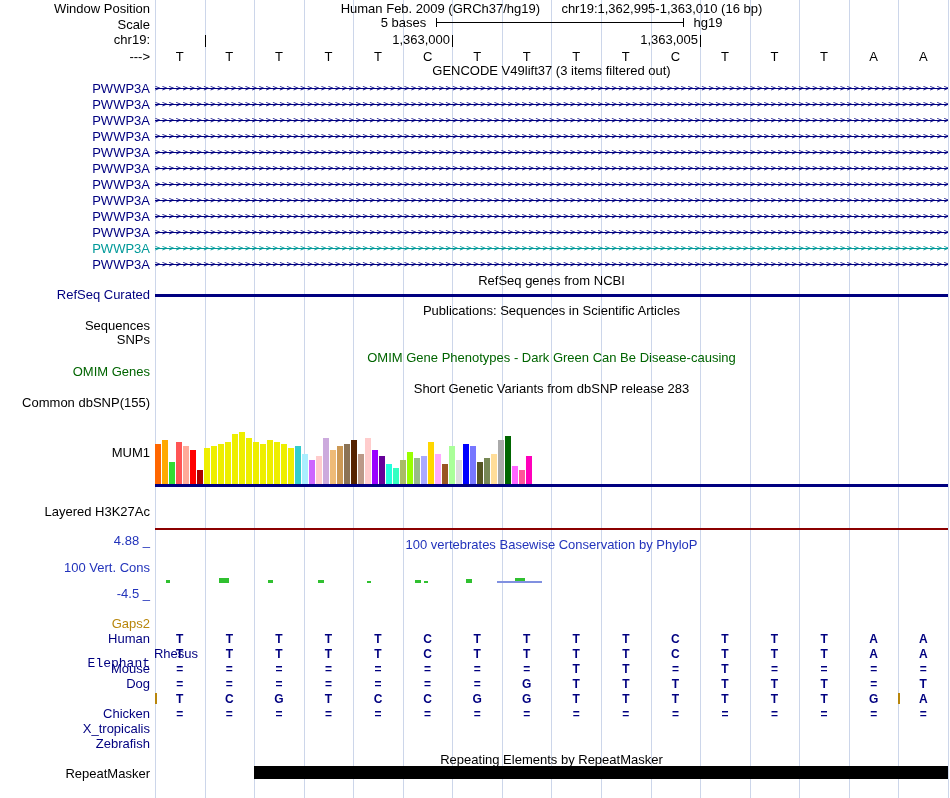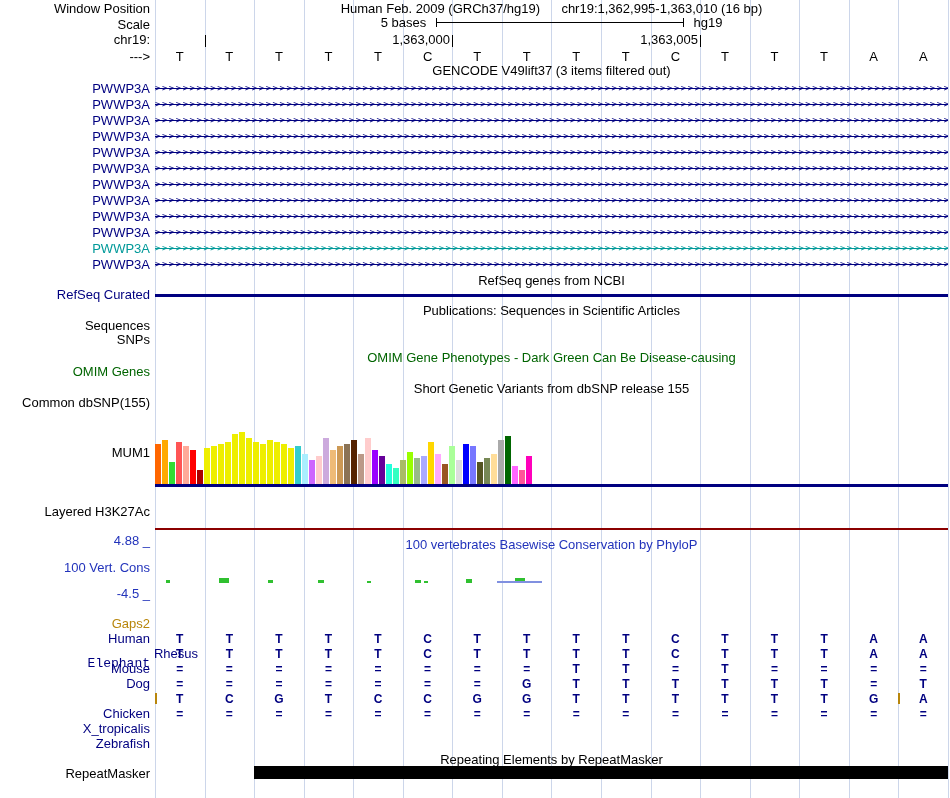--- a/index.html
+++ b/index.html
@@ -64,21 +64,21 @@
   <div class="lbl navy" style="top:288px">RefSeq Curated</div>
   <div class="hline" style="top:294px;height:3px;background:var(--navy)"></div>
 
   <div class="title" style="top:304px">Publications: Sequences in Scientific Articles</div>
   <div class="lbl" style="top:319px">Sequences</div>
   <div class="lbl" style="top:333px">SNPs</div>
 
   <div class="title green" style="top:351px">OMIM Gene Phenotypes - Dark Green Can Be Disease-causing</div>
   <div class="lbl green" style="top:365px">OMIM Genes</div>
 
-  <div class="title" style="top:382px">Short Genetic Variants from dbSNP release 155</div>
+  <div class="title" style="top:382px">Short Genetic Variants from dbSNP release 283</div>
   <div class="lbl" style="top:396px">Common dbSNP(155)</div>
 
   <div class="lbl" style="top:446px">MUM1</div>
 
   <div class="hline" style="top:484px;height:3px;background:var(--navy)"></div>
 
   <div class="lbl" style="top:505px">Layered H3K27Ac</div>
   <div class="hline" style="top:528px;height:2px;background:var(--maroon)"></div>
 
   <div class="lbl blue" style="top:534px">4.88 _</div>

